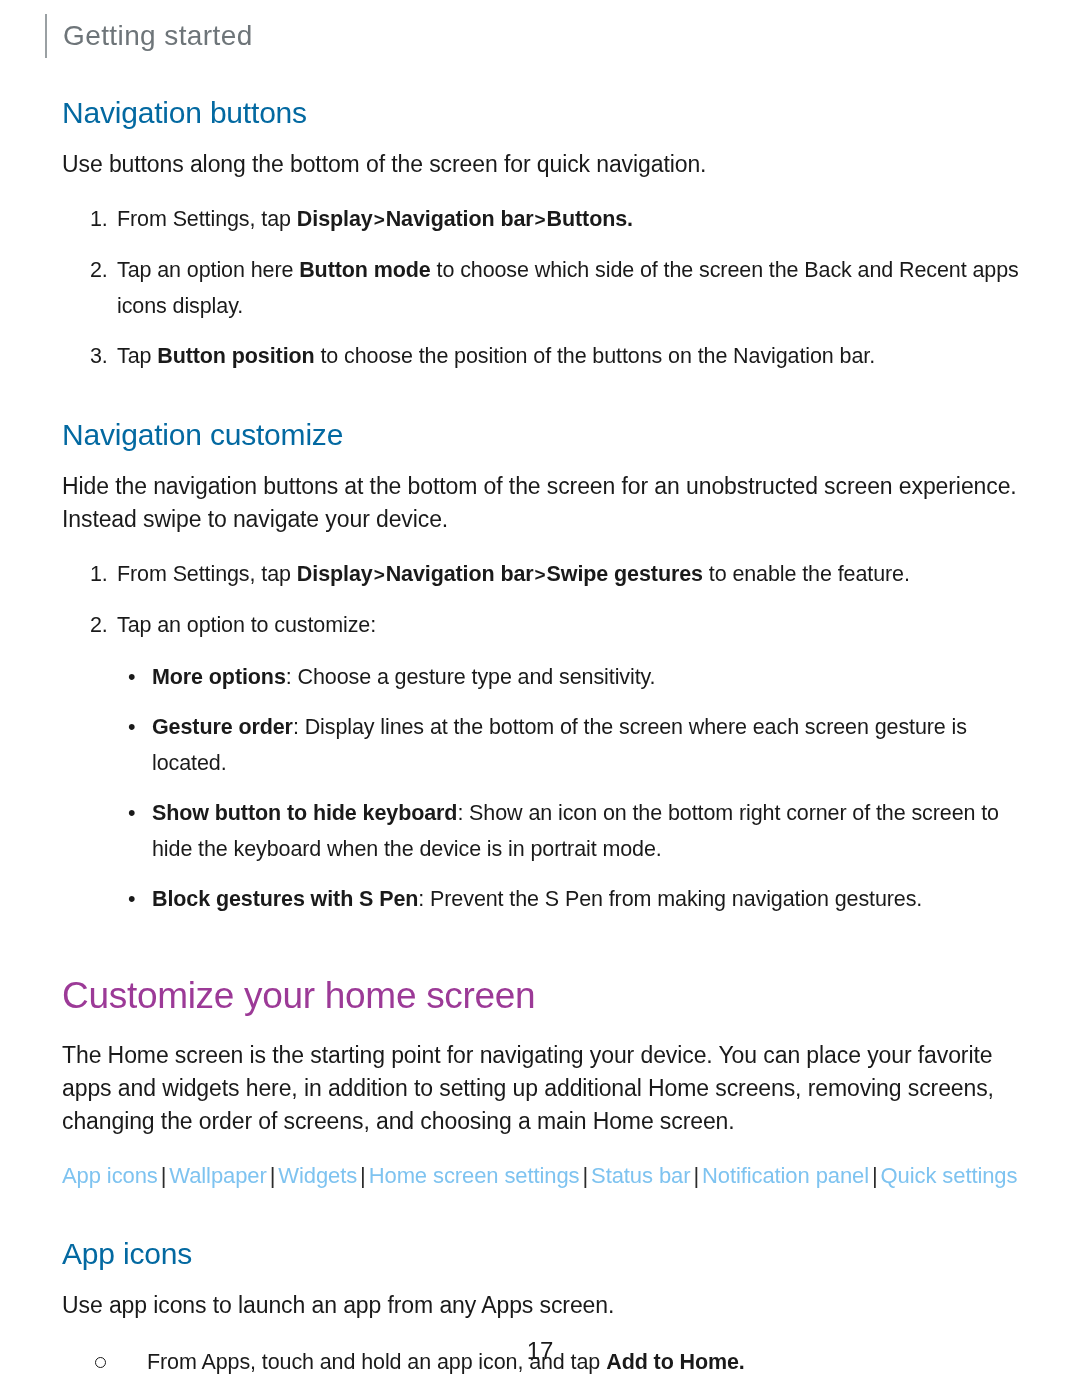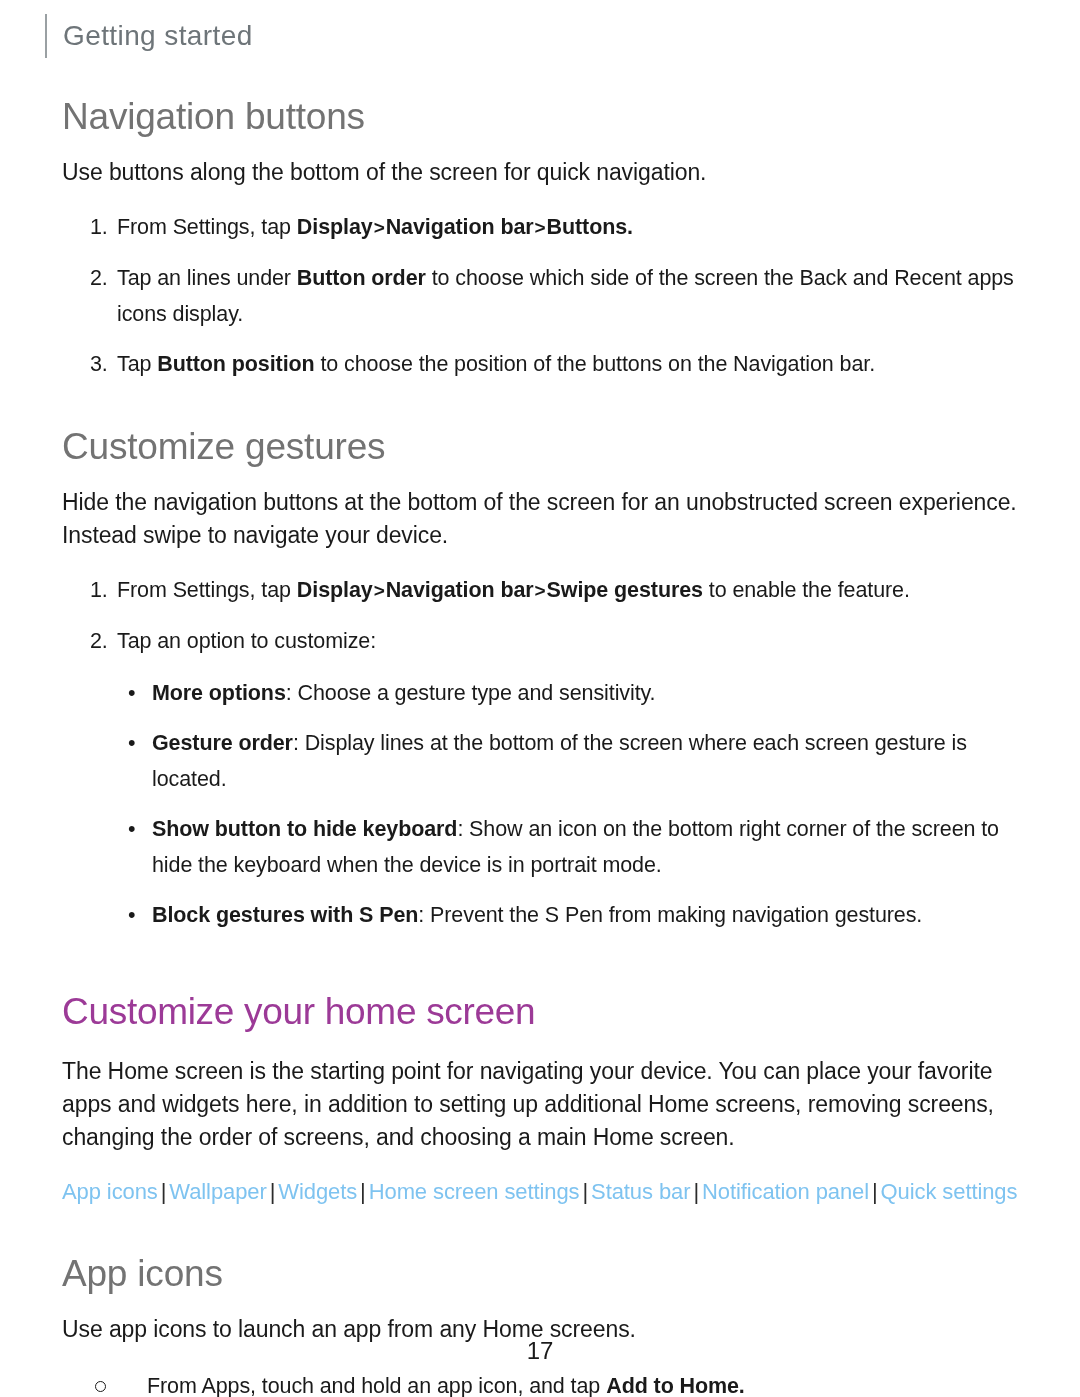--- a/index.html
+++ b/index.html
@@ -48,23 +48,23 @@
 
   
   .content {
     position: absolute;
     top: 96px;
     left: 62px;
     width: 968px;
   }
 
   h2.section-heading {
-    font-size: 37px;
+    font-size: 30px;
     font-weight: 400;
-    color: #737373;
+    color: #0369a1;
     letter-spacing: -0.2px;
     margin-bottom: 18px;
   }
 
   h1.chapter-heading {
     font-size: 37px;
     font-weight: 400;
     color: #9c3a97;
     letter-spacing: -0.3px;
     margin-bottom: 22px;
@@ -228,32 +228,32 @@
                   <line x1="21.9" y1="15" x2="24.8" y2="15"></line>
                   <line x1="8.1" y1="8.1" x2="10.2" y2="10.2"></line>
                   <line x1="19.8" y1="19.8" x2="21.9" y2="21.9"></line>
                   <line x1="8.1" y1="21.9" x2="10.2" y2="19.8"></line>
                   <line x1="19.8" y1="10.2" x2="21.9" y2="8.1"></line>
                 </g>
               </svg></span></span><strong>Display</strong><span class="sep-chevron">&gt;</span><strong>Navigation bar</strong><span class="sep-chevron">&gt;</span><strong>Buttons.</strong>
       </li>
 
       <li>
-        <span class="marker">2.</span><span>Tap an lines under </span><strong>Button order</strong><span> to choose which side of the screen the Back and Recent apps icons display.</span>
+        <span class="marker">2.</span><span>Tap an option here </span><strong>Button mode</strong><span> to choose which side of the screen the Back and Recent apps icons display.</span>
       </li>
 
       <li>
         <span class="marker">3.</span><span>Tap </span><strong>Button position</strong><span> to choose the position of the buttons on the Navigation bar.</span>
       </li>
 
     </ol>
 
     <div class="block-gap-md"></div>
 
-    <h2 class="section-heading">Customize gestures</h2>
+    <h2 class="section-heading">Navigation customize</h2>
     <p class="body-text">Hide the navigation buttons at the bottom of the screen for an unobstructed screen experience. Instead swipe to navigate your device.</p>
 
     <ol class="num-list">
 
       <li>
         <span class="marker">1.</span><span>From Settings, tap</span><span class="inline-icon"><span class="display-icon"><svg viewBox="0 0 30 30" xmlns="http://www.w3.org/2000/svg">
                 <circle cx="15" cy="15" r="4.1" fill="#ffffff"></circle>
                 <g stroke="#ffffff" stroke-width="1.7" stroke-linecap="round">
                   <line x1="15" y1="5.2" x2="15" y2="8.1"></line>
                   <line x1="15" y1="21.9" x2="15" y2="24.8"></line>
@@ -293,21 +293,21 @@
     <h1 class="chapter-heading">Customize your home screen</h1>
     <p class="body-text">The Home screen is the starting point for navigating your device. You can place your favorite apps and widgets here, in addition to setting up additional Home screens, removing screens, changing the order of screens, and choosing a main Home screen.</p>
 
     <div class="link-row">
       <a href="#">App icons</a><span class="pipe">|</span><a href="#">Wallpaper</a><span class="pipe">|</span><a href="#">Widgets</a><span class="pipe">|</span><a href="#">Home screen settings</a><span class="pipe">|</span><a href="#">Status bar</a><span class="pipe">|</span><a href="#">Notification panel</a><span class="pipe">|</span><a href="#">Quick settings</a>
     </div>
 
     <div class="block-gap-lg"></div>
 
     <h2 class="section-heading">App icons</h2>
-    <p class="body-text">Use app icons to launch an app from any Home screens.</p>
+    <p class="body-text">Use app icons to launch an app from any Apps screen.</p>
 
     <ul class="circle-list">
       <li>
         <span class="hollow"></span><span>From Apps, touch and hold an app icon, and tap</span><span class="inline-icon"><span class="home-add-icon"><svg viewBox="0 0 29 29" xmlns="http://www.w3.org/2000/svg">
                 <path d="M14.5 3.2 L26 13.2 L26 25.2 Q26 26.3 24.9 26.3 L4.1 26.3 Q3 26.3 3 25.2 L3 13.2 Z" fill="#ffffff" stroke="#7f9aa3" stroke-width="1.9" stroke-linejoin="round"></path>
                 <g stroke="#7f9aa3" stroke-width="2.9" stroke-linecap="round">
                   <line x1="14.5" y1="12.2" x2="14.5" y2="21.4"></line>
                   <line x1="9.9" y1="16.8" x2="19.1" y2="16.8"></line>
                 </g>
               </svg></span></span><strong>Add to Home.</strong>

